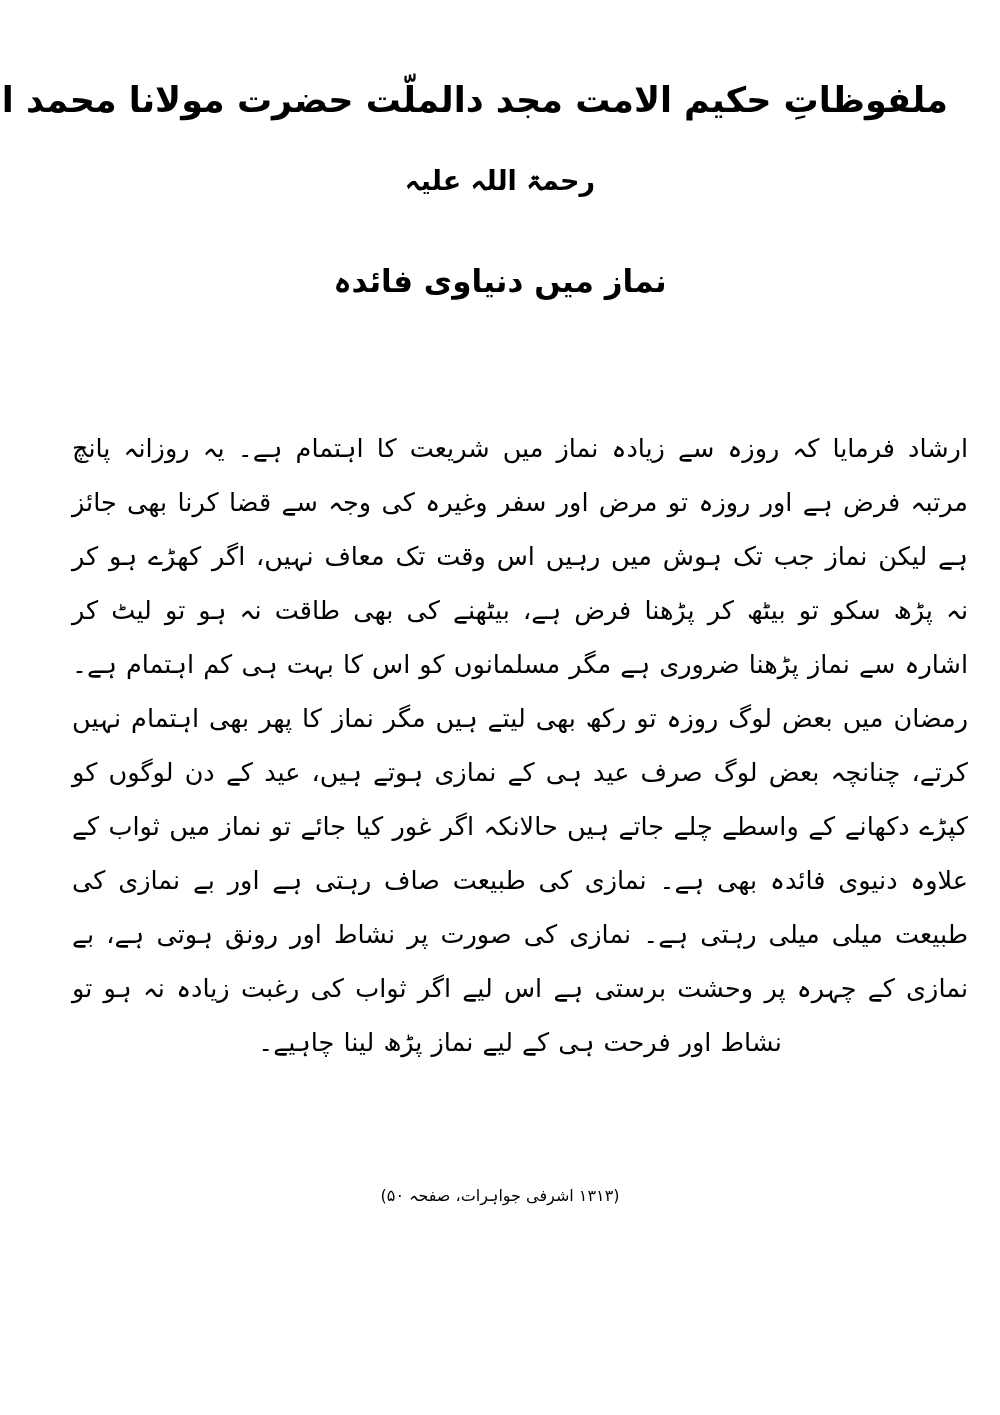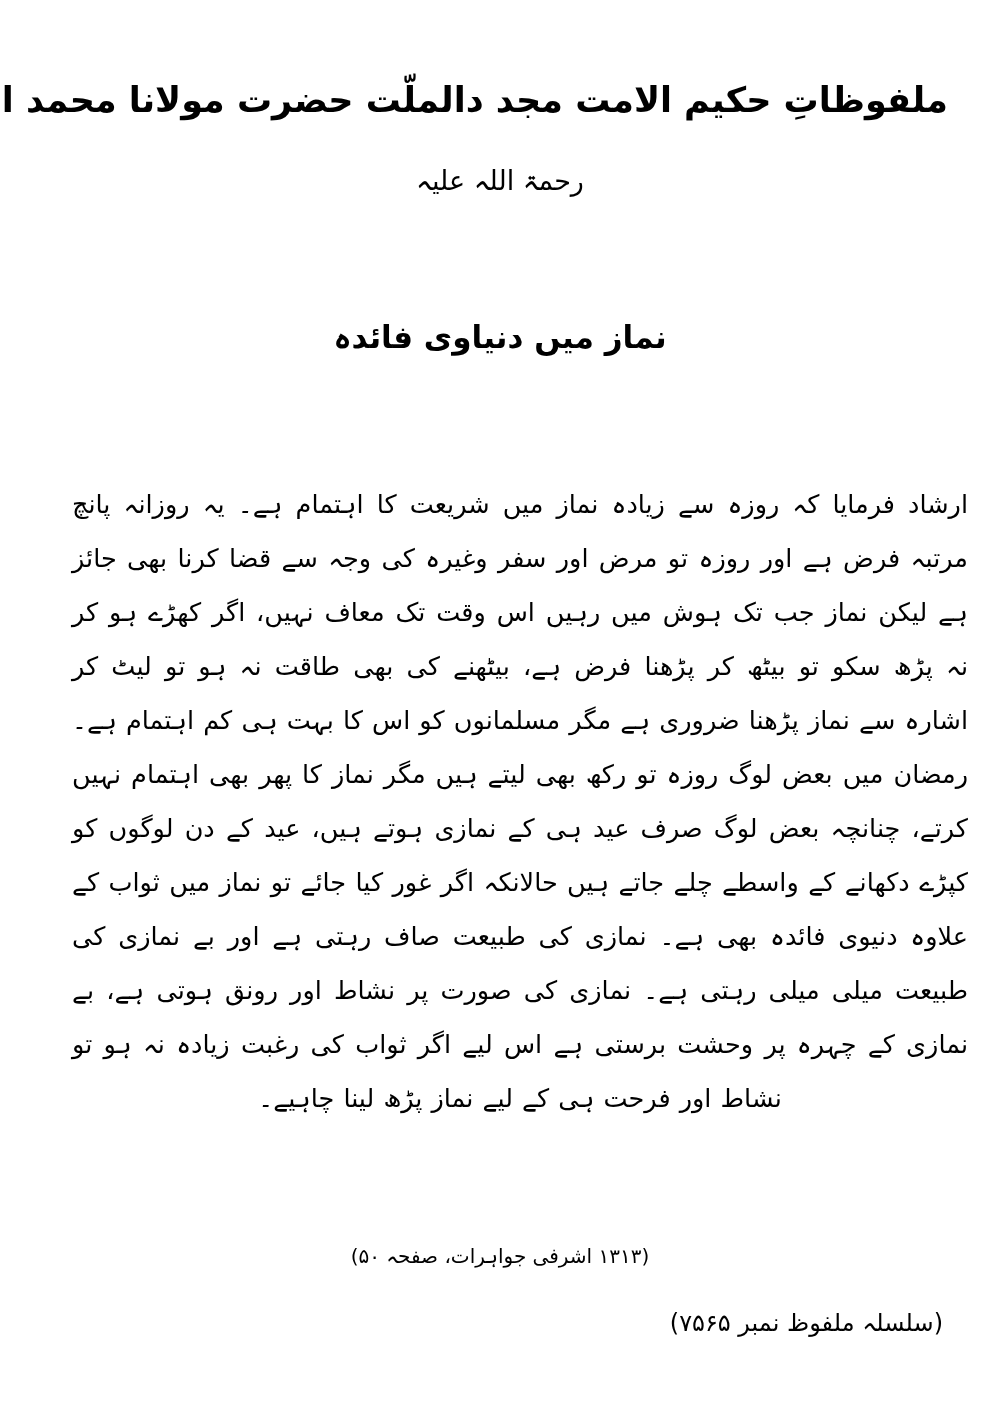--- a/index.html
+++ b/index.html
@@ -36,30 +36,30 @@
     line-height: 1.5;
     font-weight: 600;
     letter-spacing: 0.5px;
     direction: rtl;
     unicode-bidi: isolate;
     white-space: nowrap;
   }
   .doc-subtitle {
     font-size: 27px;
     line-height: 1.5;
-    font-weight: 400;
+    font-weight: 700;
     margin-top: 34px;
     direction: rtl;
     unicode-bidi: isolate;
   }
   .section-title {
     font-size: 31px;
     font-weight: 700;
     text-align: center;
-    margin-top: 118px;
+    margin-top: 62px;
     direction: rtl;
     unicode-bidi: isolate;
   }
   .body-block {
     width: 100%;
     margin-top: 96px;
     margin-left: 40px;
   }
   .body-text {
     font-size: 25.5px;
@@ -69,21 +69,21 @@
     direction: rtl;
     unicode-bidi: isolate;
     word-spacing: 1px;
   }
   .ref-block {
     width: 100%;
     margin-top: 86px;
     text-align: center;
   }
   .ref-line {
-    font-size: 20px;
+    font-size: 16px;
     line-height: 1.9;
     direction: rtl;
     unicode-bidi: isolate;
   }
   .series-block {
     width: 100%;
     margin-top: 34px;
     text-align: right;
     padding-right: 10px;
   }
@@ -107,17 +107,14 @@
   <div class="section-title">نماز میں دنیاوی فائدہ</div>
 
   <div class="body-block">
     <p class="body-text">ارشاد فرمایا کہ روزہ سے زیادہ نماز میں شریعت کا اہتمام ہے۔ یہ روزانہ پانچ مرتبہ فرض ہے اور روزہ تو مرض اور سفر وغیرہ کی وجہ سے قضا کرنا بھی جائز ہے لیکن نماز جب تک ہوش میں رہیں اس وقت تک معاف نہیں، اگر کھڑے ہو کر نہ پڑھ سکو تو بیٹھ کر پڑھنا فرض ہے، بیٹھنے کی بھی طاقت نہ ہو تو لیٹ کر اشارہ سے نماز پڑھنا ضروری ہے مگر مسلمانوں کو اس کا بہت ہی کم اہتمام ہے۔ رمضان میں بعض لوگ روزہ تو رکھ بھی لیتے ہیں مگر نماز کا پھر بھی اہتمام نہیں کرتے، چنانچہ بعض لوگ صرف عید ہی کے نمازی ہوتے ہیں، عید کے دن لوگوں کو کپڑے دکھانے کے واسطے چلے جاتے ہیں حالانکہ اگر غور کیا جائے تو نماز میں ثواب کے علاوہ دنیوی فائدہ بھی ہے۔ نمازی کی طبیعت صاف رہتی ہے اور بے نمازی کی طبیعت میلی میلی رہتی ہے۔ نمازی کی صورت پر نشاط اور رونق ہوتی ہے، بے نمازی کے چہرہ پر وحشت برستی ہے اس لیے اگر ثواب کی رغبت زیادہ نہ ہو تو نشاط اور فرحت ہی کے لیے نماز پڑھ لینا چاہیے۔</p>
   </div>
 
   <div class="ref-block">
     <div class="ref-line">(۱۳۱۳ اشرفی جواہرات، صفحہ ۵۰)</div>
   </div>
 
-  <div class="series-block">
-    <div class="series-line">(سلسلہ ملفوظ نمبر ۷۵۶۵)</div>
-  </div>
 
 </div>
 
 </body></html>

